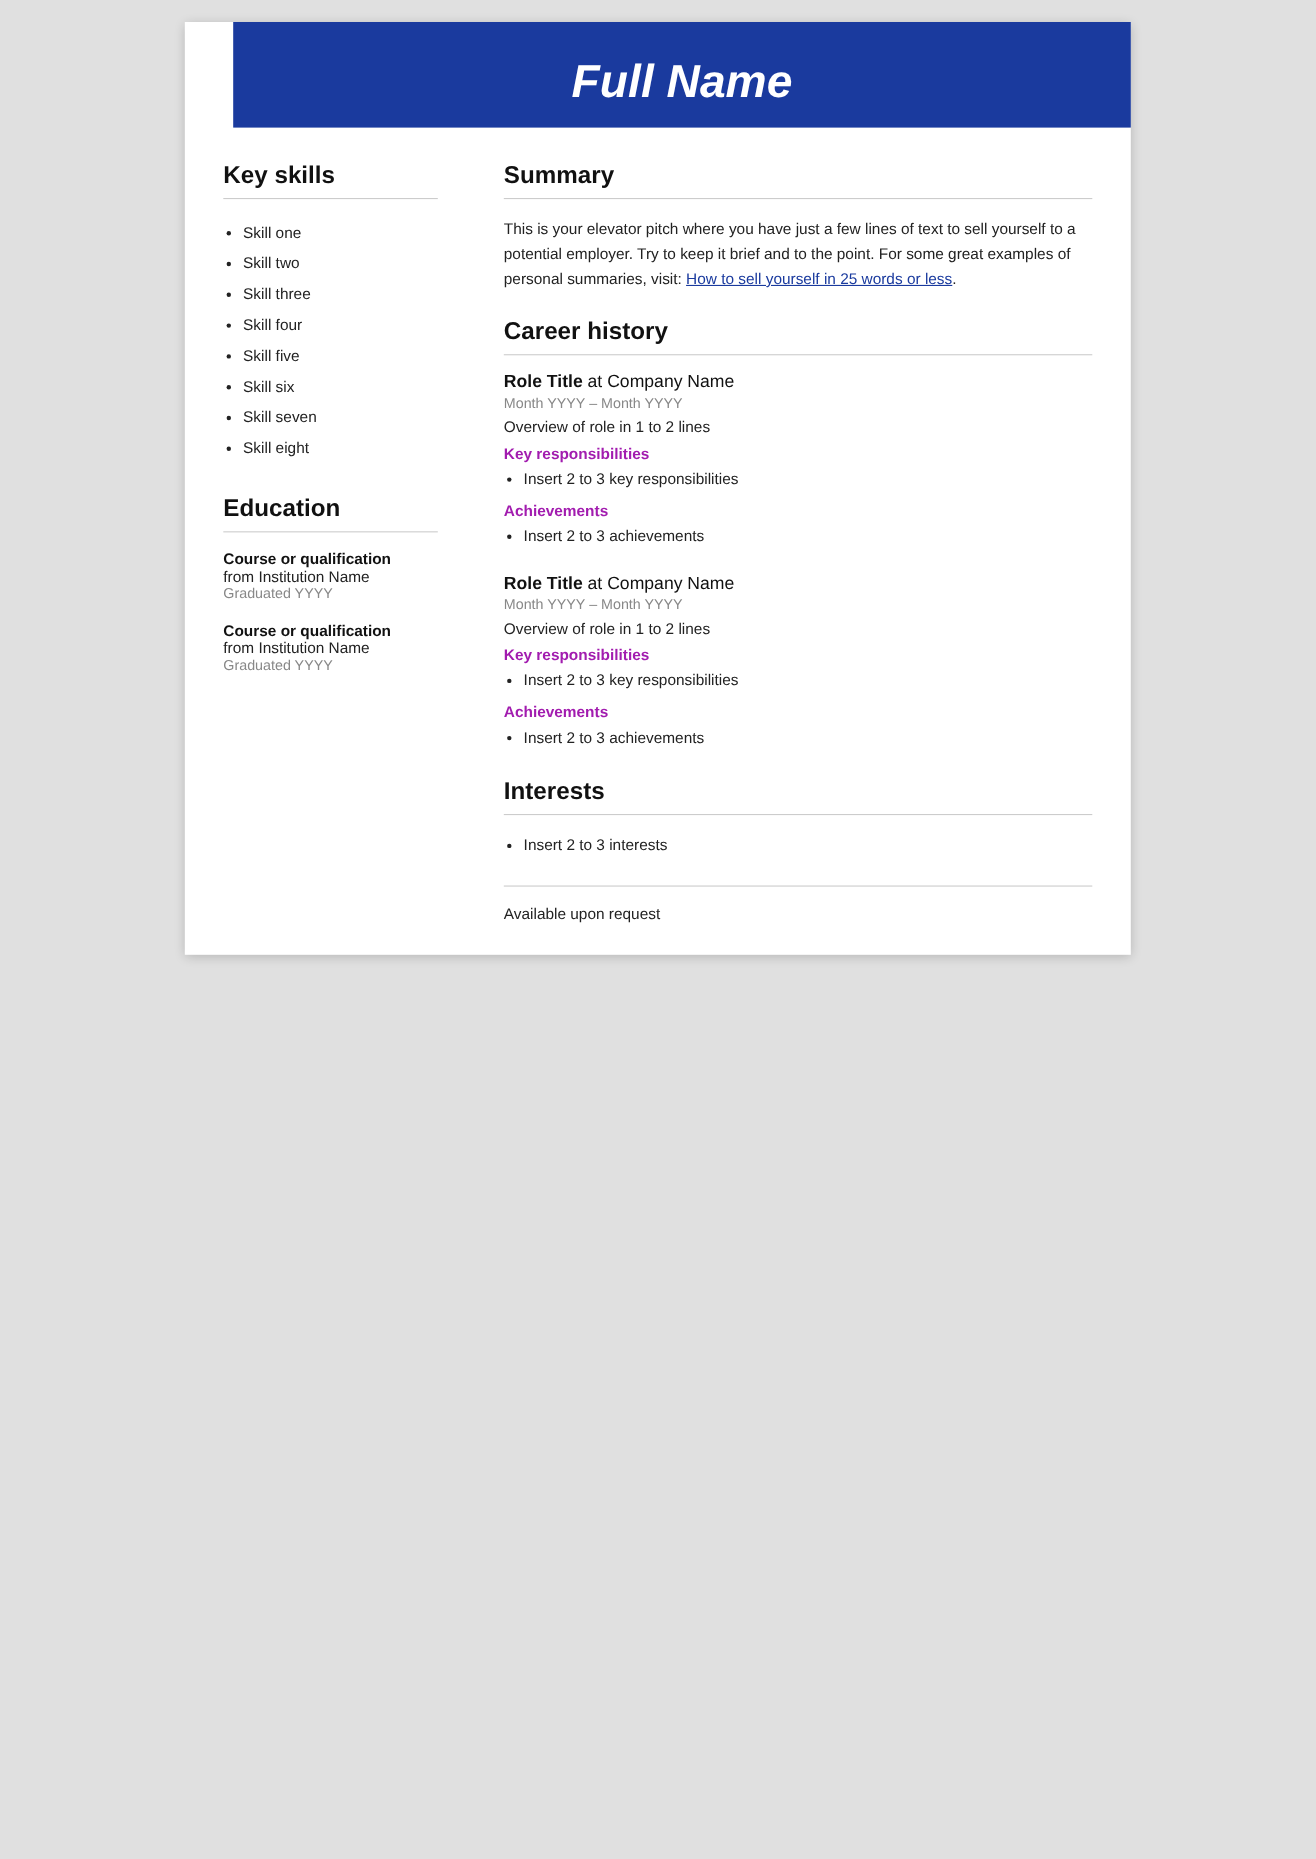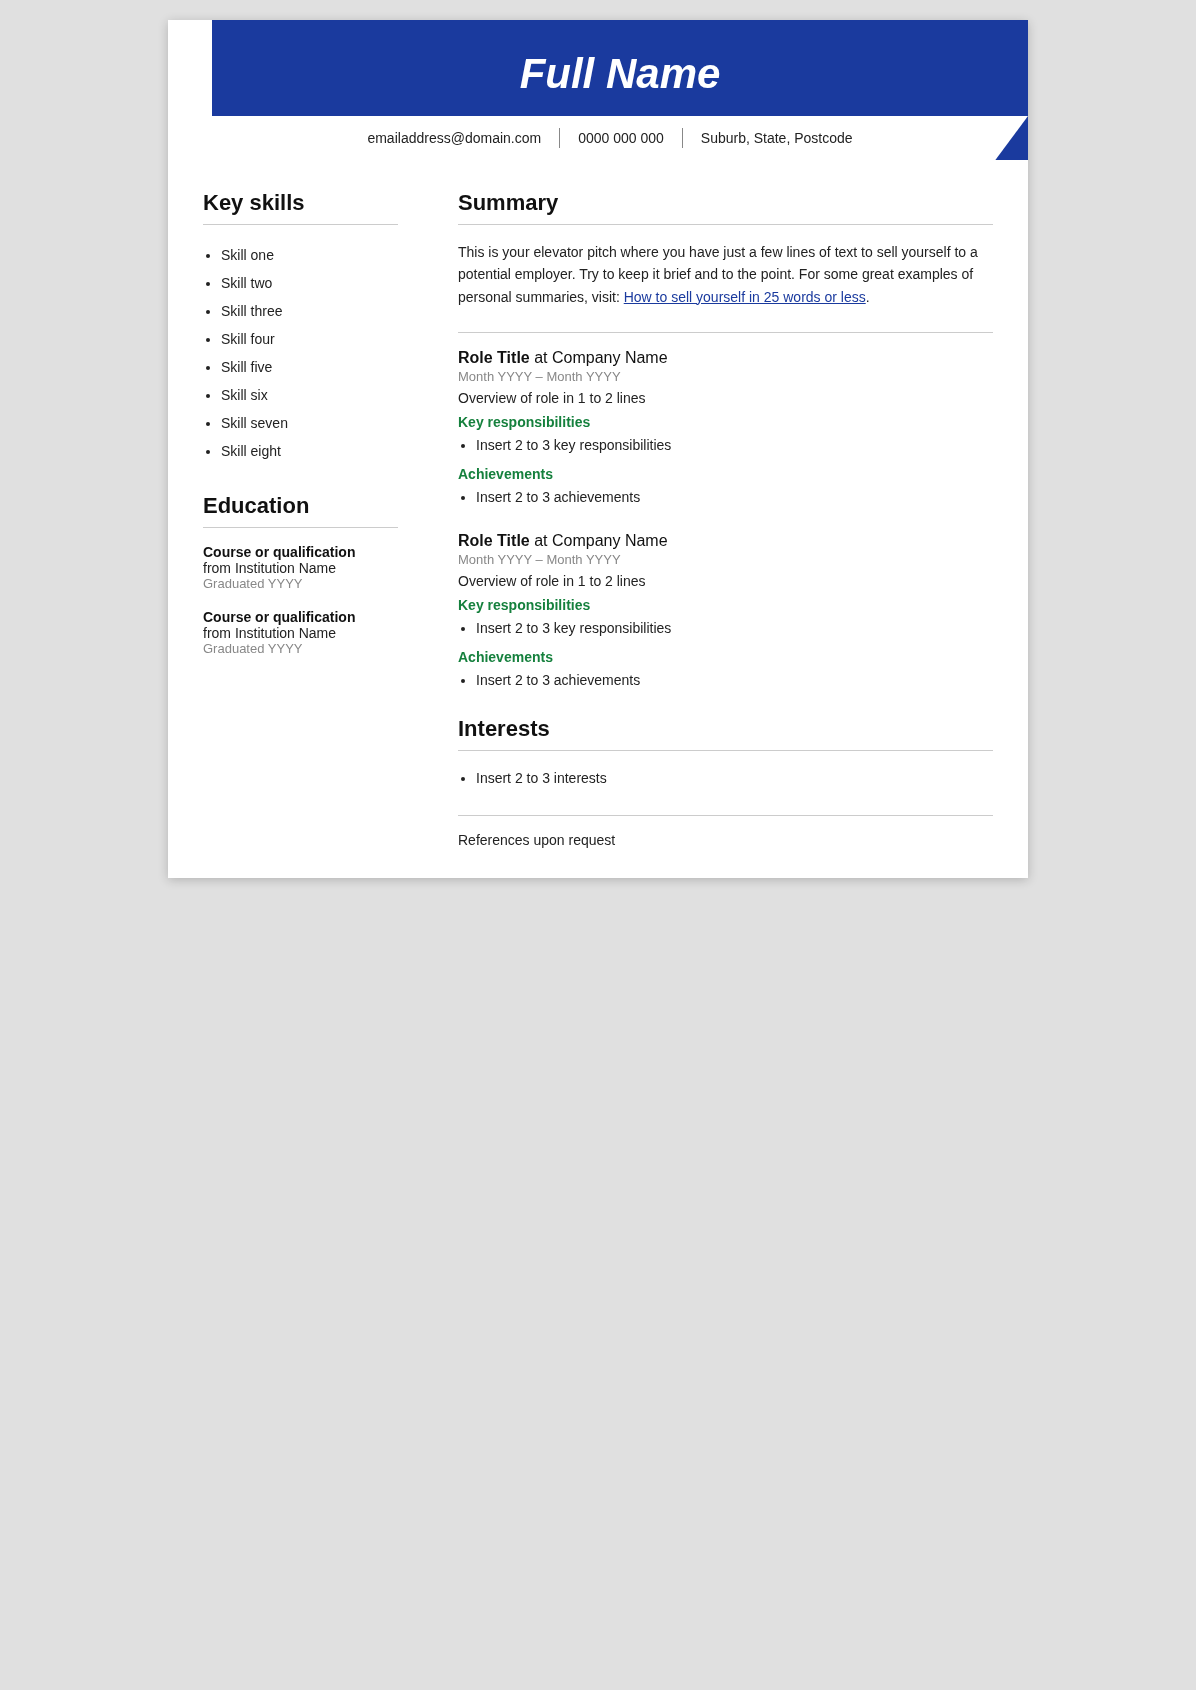--- a/index.html
+++ b/index.html
@@ -175,21 +175,21 @@
 
     .job-overview {
       font-size: 14px;
       color: #222;
       margin-bottom: 8px;
     }
 
     .job-sub-title {
       font-size: 14px;
       font-weight: 900;
-      color: #15803d;
+      color: #a21caf;
       margin-bottom: 4px;
     }
 
     .job-list {
       list-style: disc;
       padding-left: 18px;
       font-size: 14px;
       color: #222;
       margin-bottom: 8px;
       line-height: 1.7;
@@ -211,27 +211,20 @@
       margin-top: 8px;
     }
   </style>
 </head>
 <body>
 
 <div class="resume">
 
   <div class="header">
     <div class="header-name">Full Name</div>
-    <div class="header-contact-bar">
-      <span class="contact-item">emailaddress@domain.com</span>
-      <div class="contact-separator"></div>
-      <span class="contact-item">0000 000 000</span>
-      <div class="contact-separator"></div>
-      <span class="contact-item">Suburb, State, Postcode</span>
-    </div>
   </div>
 
   <div class="main-content">
 
     <div class="left-col">
 
       <div>
         <div class="section-title">Key skills</div>
         <hr class="section-divider">
         <ul class="skills-list">
@@ -269,20 +262,21 @@
 
       <div>
         <div class="section-title">Summary</div>
         <hr class="section-divider">
         <p class="summary-text">
           <span>This is your elevator pitch where you have just a few lines of text to sell yourself to a potential employer. Try to keep it brief and to the point. For some great examples of personal summaries, visit: </span><a class="summary-link">How to sell yourself in 25 words or less</a><span>.</span>
         </p>
       </div>
 
       <div class="career-section">
+        <div class="section-title">Career history</div>
         <hr class="section-divider">
         <div>
         <div class="job-entry">
       <div class="job-title-line">
         <span class="job-title-bold">Role Title</span><span> at Company Name</span>
       </div>
       <div class="job-dates">Month YYYY – Month YYYY</div>
       <div class="job-overview">Overview of role in 1 to 2 lines</div>
       <div class="job-sub-title">Key responsibilities</div>
       <ul class="job-list">
@@ -314,18 +308,18 @@
       <div class="interests-section">
         <div class="section-title">Interests</div>
         <hr class="section-divider">
         <ul class="job-list">
         <li>Insert 2 to 3 interests</li>
           </ul>
       </div>
 
       <div class="references-section">
         <hr class="section-divider">
-        <p class="references-text">References upon request</p>
+        <p class="references-text">Available upon request</p>
       </div>
 
     </div>
   </div>
 </div>
 
 </body></html>

